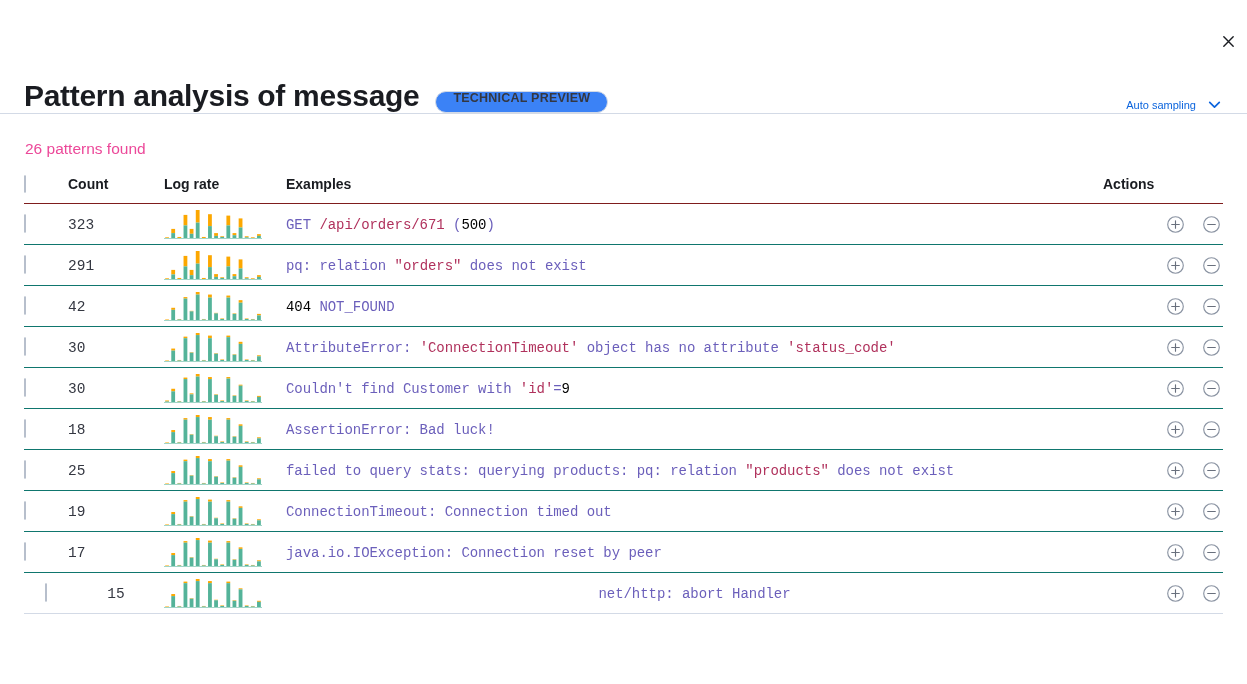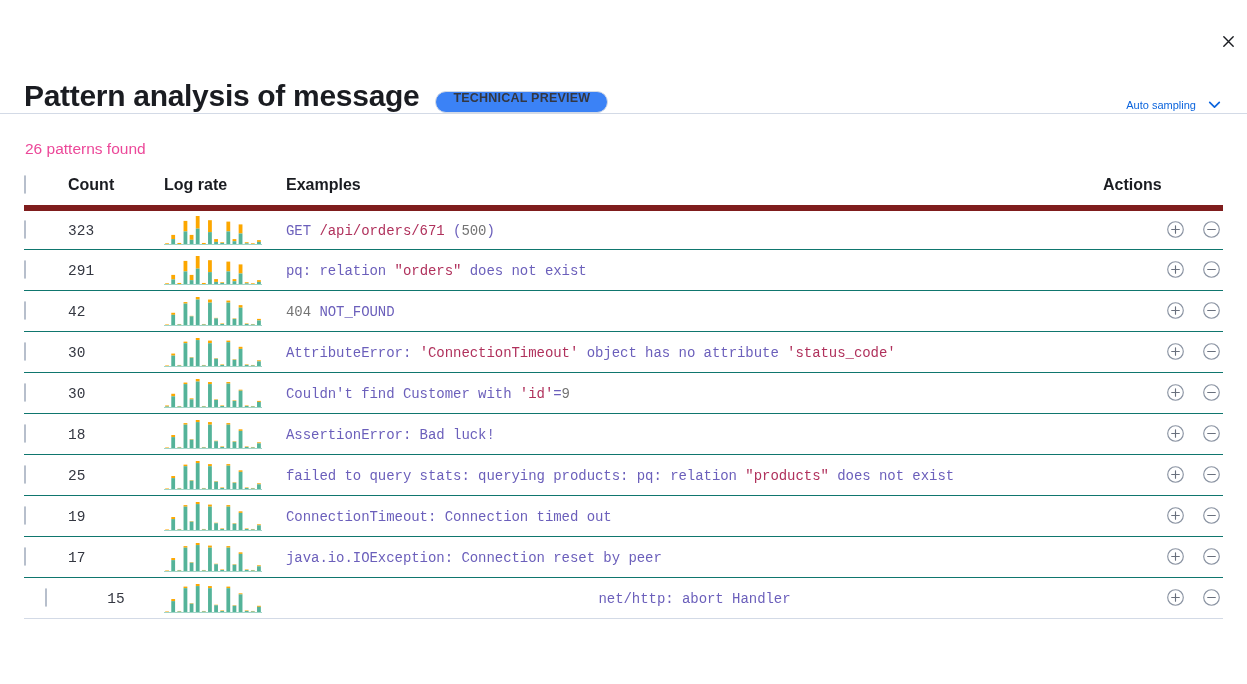--- a/index.html
+++ b/index.html
@@ -71,26 +71,26 @@
     padding: 26px 0 18px 1px;
   }
 
   
   table.patterns {
     width: 100%;
     border-collapse: collapse;
     table-layout: fixed;
   }
   table.patterns thead th {
-    font-size: 16px;
+    font-size: 14px;
     font-weight: 700;
     color: #1a1c21;
     text-align: left;
     padding: 0 0 11px 0;
-    border-bottom: 6px solid #7f1d1d;
+    border-bottom: 1px solid #7f1d1d;
     vertical-align: bottom;
   }
   th.col-check, td.col-check { width: 44px; }
   th.col-count, td.col-count { width: 96px; }
   th.col-rate,  td.col-rate  { width: 122px; }
   th.col-ex,    td.col-ex    { width: auto; }
   th.col-act,   td.col-act   { width: 120px; text-align: right; }
 
   table.patterns tbody td {
     border-bottom: 1px solid #0f766e;
@@ -122,21 +122,21 @@
 
   
   .example {
     font-family: "Liberation Mono", "DejaVu Sans Mono", monospace;
     font-size: 14px;
     color: #6b5fbb;
     white-space: nowrap;
     letter-spacing: -0.05px;
   }
   .tok-str  { color: #b0315c; }
-  .tok-num  { color: #737373; text-align: right; }
+  .tok-num  { color: #000000; text-align: right; }
 
   
   .acts {
     display: flex;
     justify-content: flex-end;
     align-items: center;
     gap: 17px;
     padding-right: 2px;
   }
   .act-icon {

